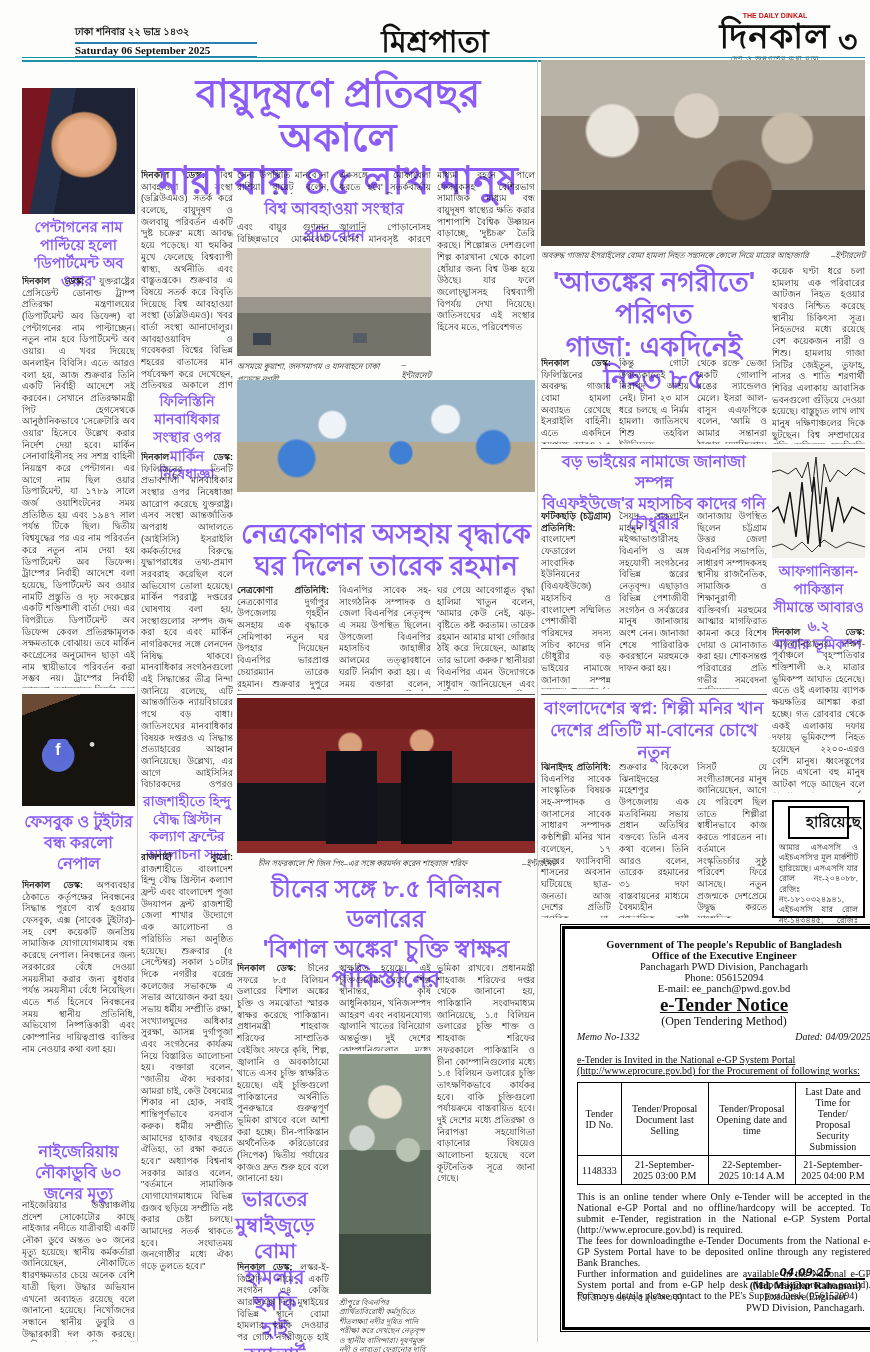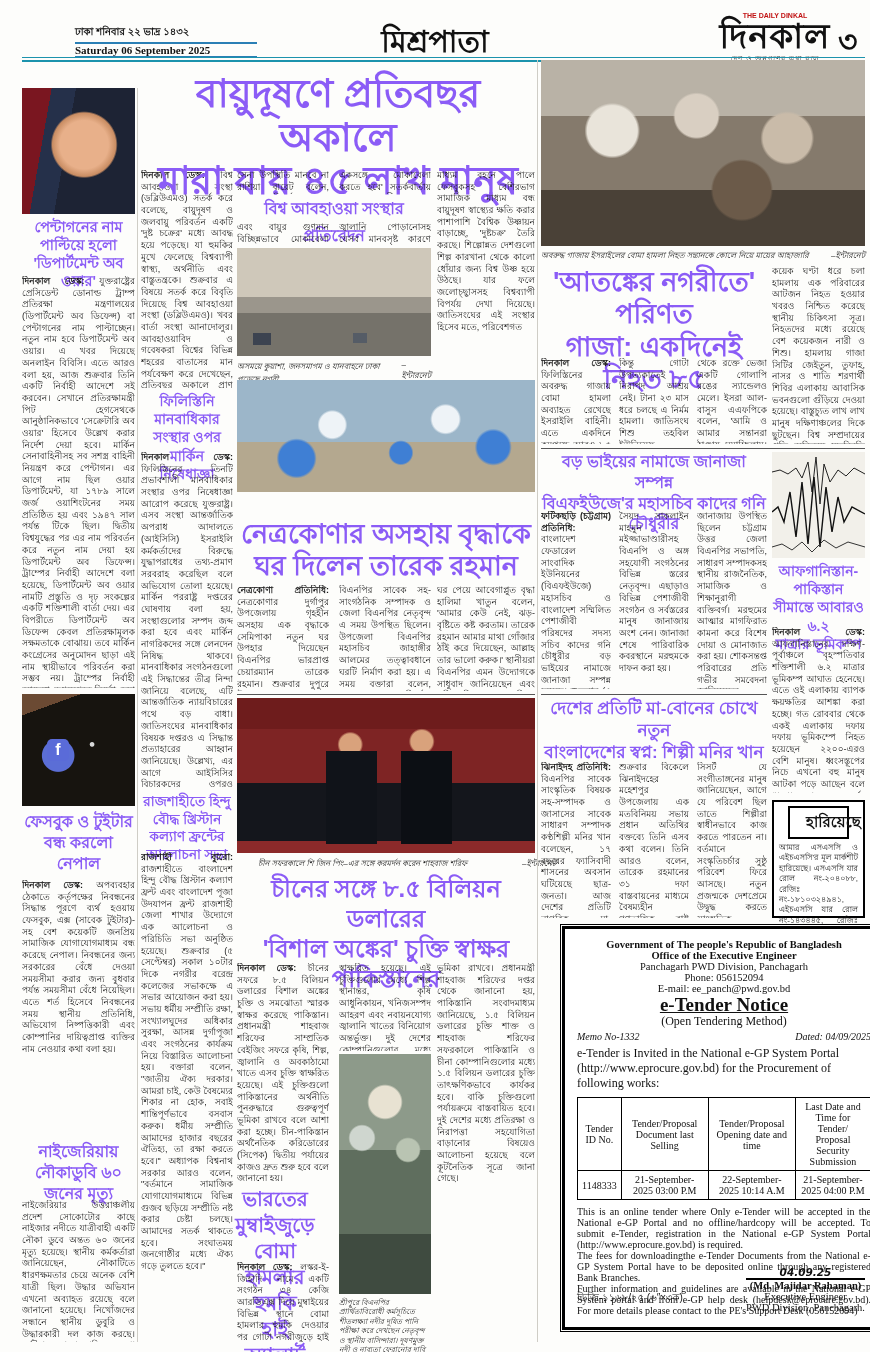--- a/index.html
+++ b/index.html
@@ -221,22 +221,22 @@
     <div>মাত্রার ভূমিকম্প</div>
   </div>
   <div class="abs body-txt" style="left:772px;top:627px;width:93px;height:166px;overflow:hidden;">
     <b>দিনকাল ডেস্ক:</b>
     <span>আফগানিস্তানের দক্ষিণ-পূর্বাঞ্চলে বৃহস্পতিবার শক্তিশালী ৬.২ মাত্রার ভূমিকম্প আঘাত হেনেছে। এতে ওই এলাকায় ব্যাপক ক্ষয়ক্ষতির আশঙ্কা করা হচ্ছে। গত রোববার থেকে একই এলাকায় দফায় দফায় ভূমিকম্পে নিহত হয়েছেন ২২০০-এরও বেশি মানুষ। ধ্বংসস্তূপের নিচে এখনো বহু মানুষ আটকা পড়ে আছেন বলে ধারণা করা হচ্ছে। দুর্গম পাহাড়ি এলাকা হওয়ায় উদ্ধারকাজ ব্যাহত হচ্ছে। জাতিসংঘ ও বিভিন্ন আন্তর্জাতিক সংস্থা জরুরি ত্রাণ সহায়তা পাঠিয়েছে।</span>
   </div>
 
   <div class="rule-h" style="left:541px;top:694px;width:226px;"></div>
 
   <div class="abs hl" style="left:541px;top:698px;width:226px;font-size:17px;line-height:1.3;">
+    <div>বাংলাদেশের স্বপ্ন: শিল্পী মনির খান</div>
     <div>দেশের প্রতিটি মা-বোনের চোখে নতুন</div>
-    <div>বাংলাদেশের স্বপ্ন: শিল্পী মনির খান</div>
   </div>
   <div class="abs body-txt" style="left:541px;top:762px;width:70px;height:156px;overflow:hidden;">
     <b>ঝিনাইদহ প্রতিনিধি:</b>
     <span>বিএনপির সাবেক সাংস্কৃতিক বিষয়ক সহ-সম্পাদক ও জাসাসের সাবেক সাধারণ সম্পাদক কণ্ঠশিল্পী মনির খান বলেছেন, ১৭ বছরের ফ্যাসিবাদী শাসনের অবসান ঘটিয়েছে ছাত্র-জনতা। আজ দেশের প্রতিটি নাগরিক, মা-বোনদের চোখে নতুন বাংলাদেশের স্বপ্ন ভেসে উঠেছে।</span>
   </div>
   <div class="abs body-txt" style="left:619px;top:762px;width:70px;height:156px;overflow:hidden;">শুক্রবার বিকেলে ঝিনাইদহের মহেশপুর উপজেলায় এক মতবিনিময় সভায় প্রধান অতিথির বক্তব্যে তিনি এসব কথা বলেন। তিনি আরও বলেন, তারেক রহমানের ৩১ দফা বাস্তবায়নের মাধ্যমে বৈষম্যহীন গণতান্ত্রিক রাষ্ট্র প্রতিষ্ঠা করা হবে। সভায় স্থানীয় বিএনপি ও অঙ্গসংগঠনের নেতাকর্মীরা উপস্থিত ছিলেন।</div>
   <div class="abs body-txt" style="left:697px;top:762px;width:70px;height:156px;overflow:hidden;">সিসর্ট যে সংগীতাঙ্গনের মানুষ জানিয়েছেন, আগে যে পরিবেশ ছিল তাতে শিল্পীরা স্বাধীনভাবে কাজ করতে পারতেন না। বর্তমানে সংস্কৃতিচর্চার সুষ্ঠু পরিবেশ ফিরে আসছে। নতুন প্রজন্মকে দেশপ্রেমে উদ্বুদ্ধ করতে সাংস্কৃতিক আন্দোলন গড়ে তোলার আহ্বান জানান তিনি।</div>
 
   <div class="abs lost-box" style="left:772px;top:800px;width:93px;height:118px;box-sizing:border-box;">
     <div class="lost-title">হারিয়েছে</div>
@@ -252,21 +252,21 @@
     <div class="c" style="font-weight:700;">Office of the Executive Engineer</div>
     <div class="c">Panchagarh PWD Division, Panchagarh</div>
     <div class="c">Phone: 056152094</div>
     <div class="c">E-mail: ee_panch@pwd.gov.bd</div>
     <div class="c tender-title">e-Tender Notice</div>
     <div class="c" style="font-size:12px;margin-top:-2px;">(Open Tendering Method)</div>
     <div style="display:flex;justify-content:space-between;font-style:italic;font-size:10px;margin-top:2px;">
       <span>Memo No-1332</span>
       <span>Dated: 04/09/2025</span>
     </div>
-    <div style="margin-top:4px;font-size:12px;">e-Tender is Invited in the National e-GP System Portal (http://www.eprocure.gov.bd) for the Procurement of following works:</div>
+    <div style="margin-top:12px;font-size:10px;text-decoration:underline;">e-Tender is Invited in the National e-GP System Portal (http://www.eprocure.gov.bd) for the Procurement of following works:</div>
     <table>
       <tbody>
           <tr>
         <th style="width:14%;">Tender ID No.</th>
         <th style="width:30%;">Tender/Proposal Document last Selling</th>
         <th style="width:30%;">Tender/Proposal Opening date and time</th>
         <th style="width:26%;">Last Date and Time for Tender/ Proposal Security Submission</th>
       </tr>
       <tr>
         <td>1148333</td>

